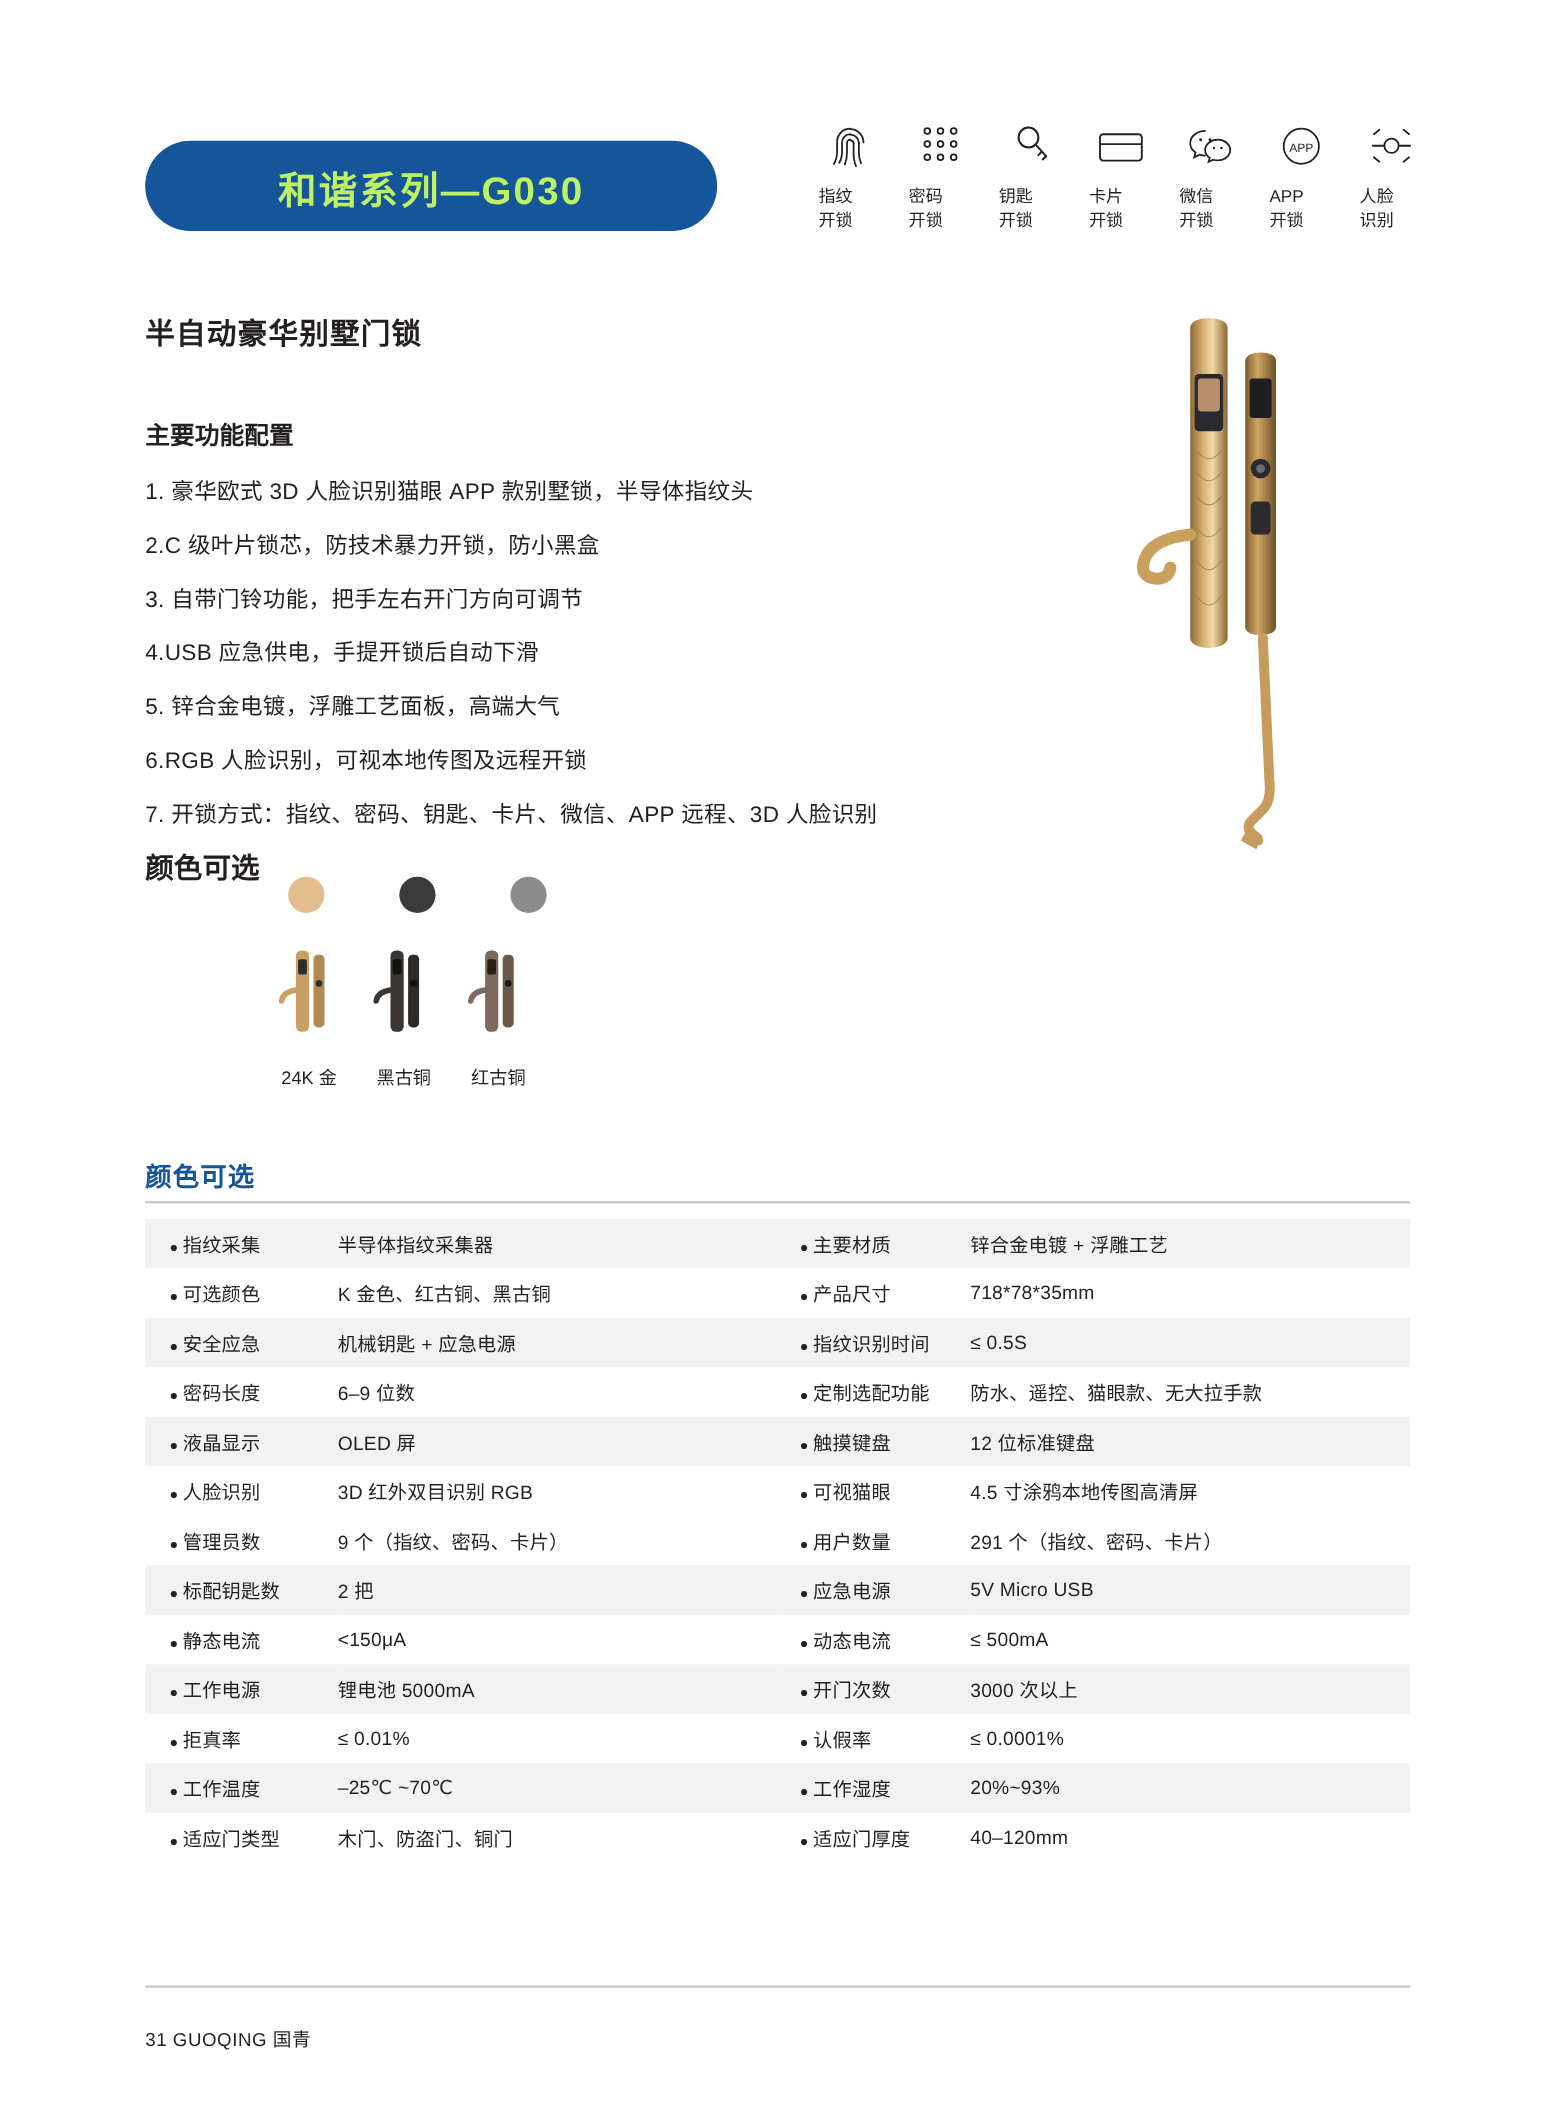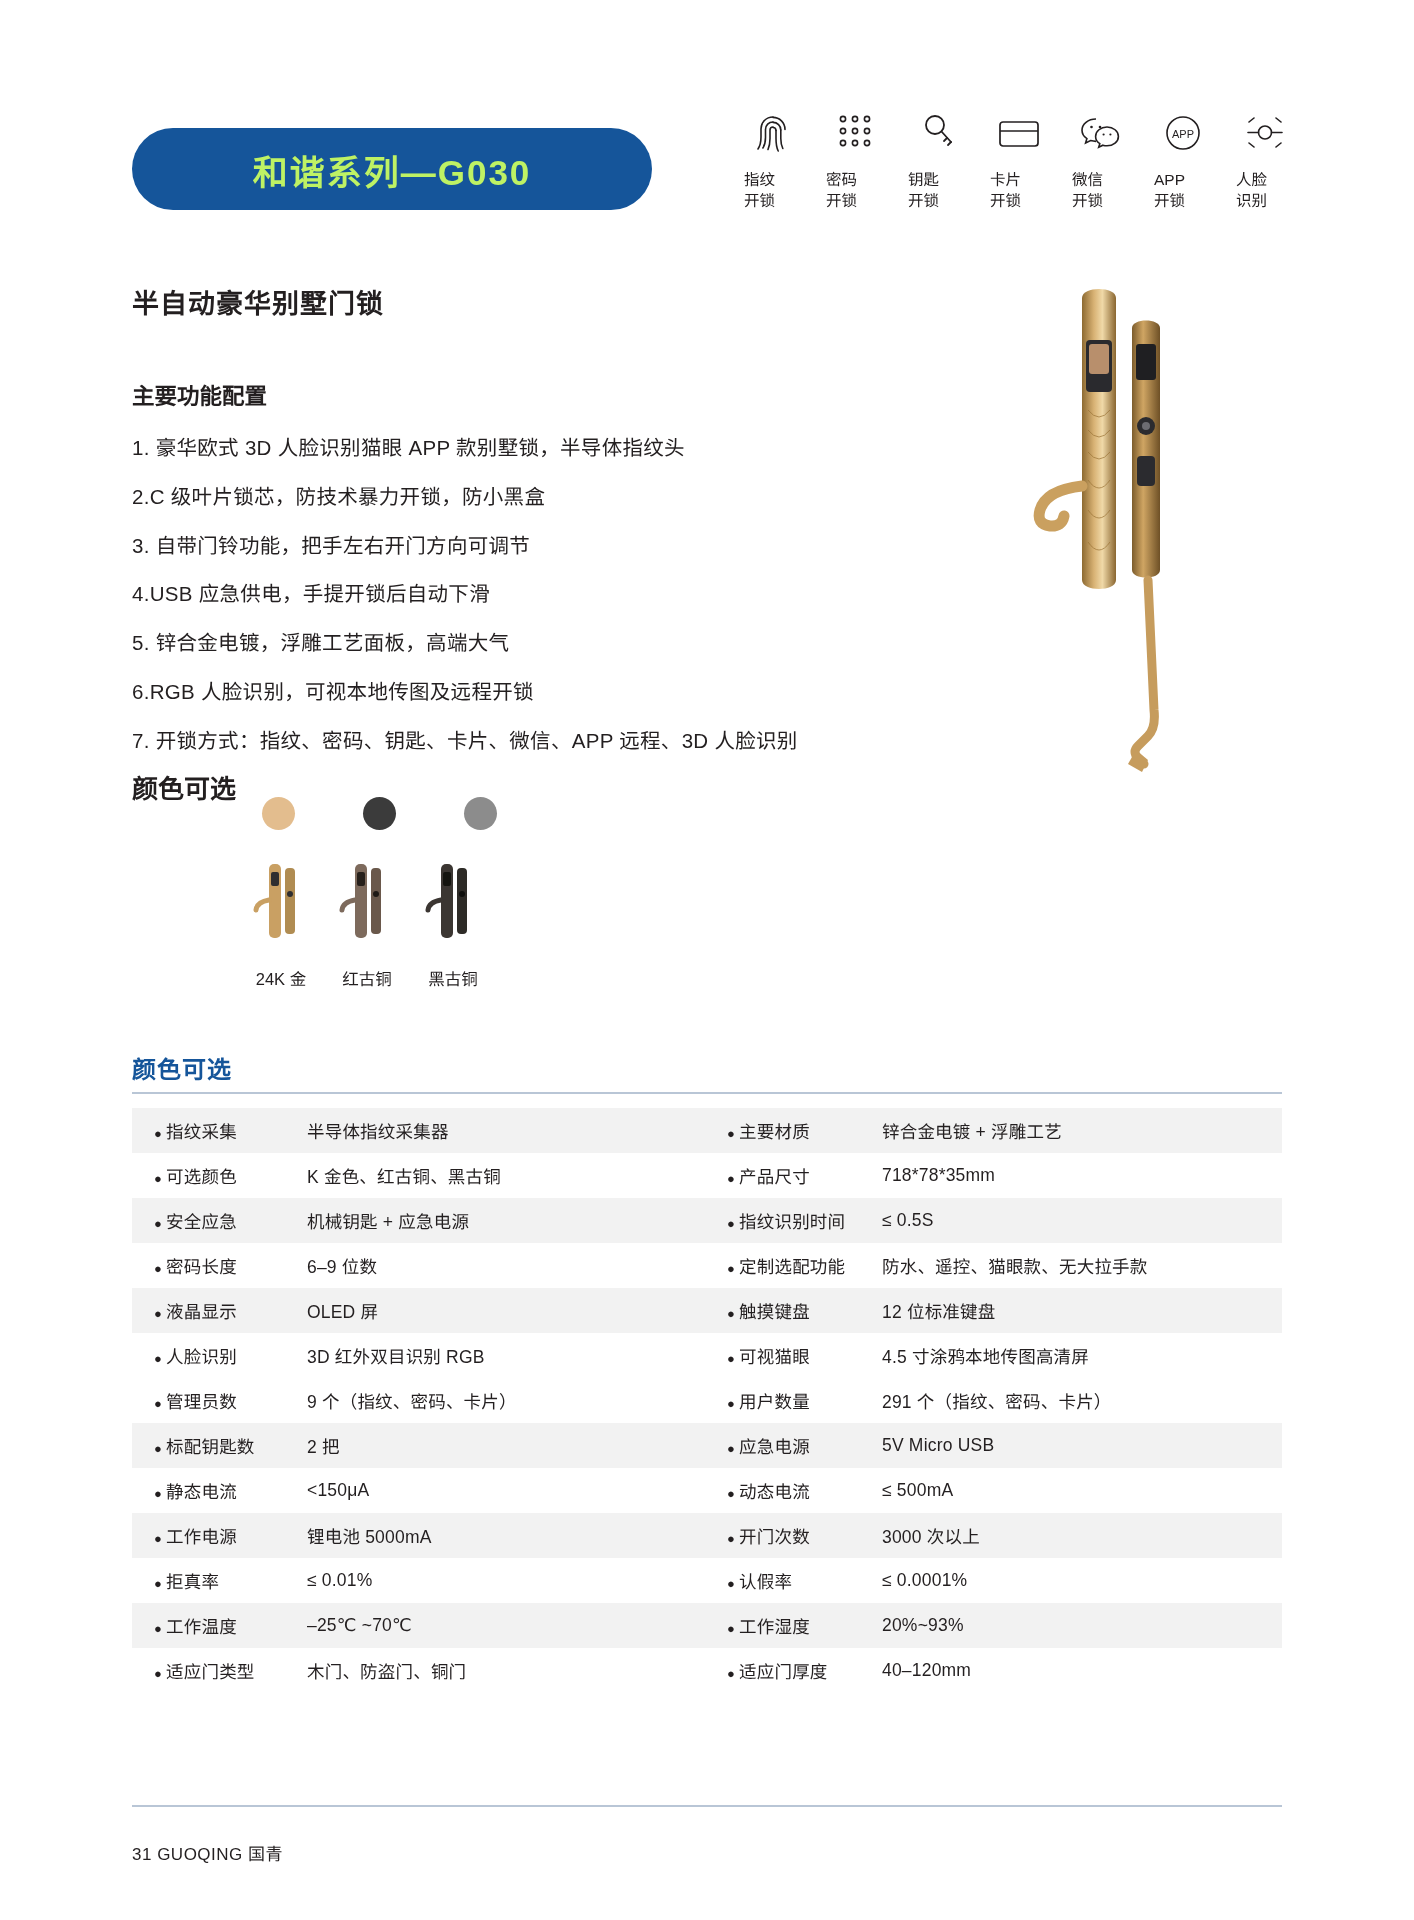--- a/index.html
+++ b/index.html
@@ -399,40 +399,40 @@
           <rect x="32" y="8" width="10" height="66" rx="4" fill="#b08c52"></rect>
           <circle cx="37" cy="34" r="3" fill="#2e2e30"></circle>
           <path d="M16 40 q-12 2 -13 10" stroke="#c9a063" stroke-width="5" fill="none" stroke-linecap="round"></path>
         </svg>
       </div>
       <div class="cname">24K 金</div>
     </div>
     <div class="color-option">
       <div class="lock-thumb">
         <svg width="56" height="88" viewBox="0 0 56 88">
+          <rect x="16" y="4" width="12" height="74" rx="5" fill="#3b3632"></rect>
+          <rect x="18" y="12" width="8" height="14" rx="2" fill="#14140f"></rect>
+          <rect x="32" y="8" width="10" height="66" rx="4" fill="#2e2b27"></rect>
+          <circle cx="37" cy="34" r="3" fill="#0f0f0d"></circle>
+          <path d="M16 40 q-12 2 -13 10" stroke="#3b3632" stroke-width="5" fill="none" stroke-linecap="round"></path>
+        </svg>
+      </div>
+      <div class="cname">黑古铜</div>
+    </div>
+    <div class="color-option">
+      <div class="lock-thumb">
+        <svg width="56" height="88" viewBox="0 0 56 88">
           <rect x="16" y="4" width="12" height="74" rx="5" fill="#7d6a5c"></rect>
           <rect x="18" y="12" width="8" height="14" rx="2" fill="#26201b"></rect>
           <rect x="32" y="8" width="10" height="66" rx="4" fill="#6a584b"></rect>
           <circle cx="37" cy="34" r="3" fill="#1e1915"></circle>
           <path d="M16 40 q-12 2 -13 10" stroke="#7d6a5c" stroke-width="5" fill="none" stroke-linecap="round"></path>
         </svg>
       </div>
       <div class="cname">红古铜</div>
-    </div>
-    <div class="color-option">
-      <div class="lock-thumb">
-        <svg width="56" height="88" viewBox="0 0 56 88">
-          <rect x="16" y="4" width="12" height="74" rx="5" fill="#3b3632"></rect>
-          <rect x="18" y="12" width="8" height="14" rx="2" fill="#14140f"></rect>
-          <rect x="32" y="8" width="10" height="66" rx="4" fill="#2e2b27"></rect>
-          <circle cx="37" cy="34" r="3" fill="#0f0f0d"></circle>
-          <path d="M16 40 q-12 2 -13 10" stroke="#3b3632" stroke-width="5" fill="none" stroke-linecap="round"></path>
-        </svg>
-      </div>
-      <div class="cname">黑古铜</div>
     </div>
   </div>
 
   <div class="params-title">颜色可选</div>
   <div class="params-rule"></div>
 
   <table class="params-table">
     <tbody>
       <tr class="odd">
         <td class="k"><span class="bullet">●</span><span>指纹采集</span></td>

